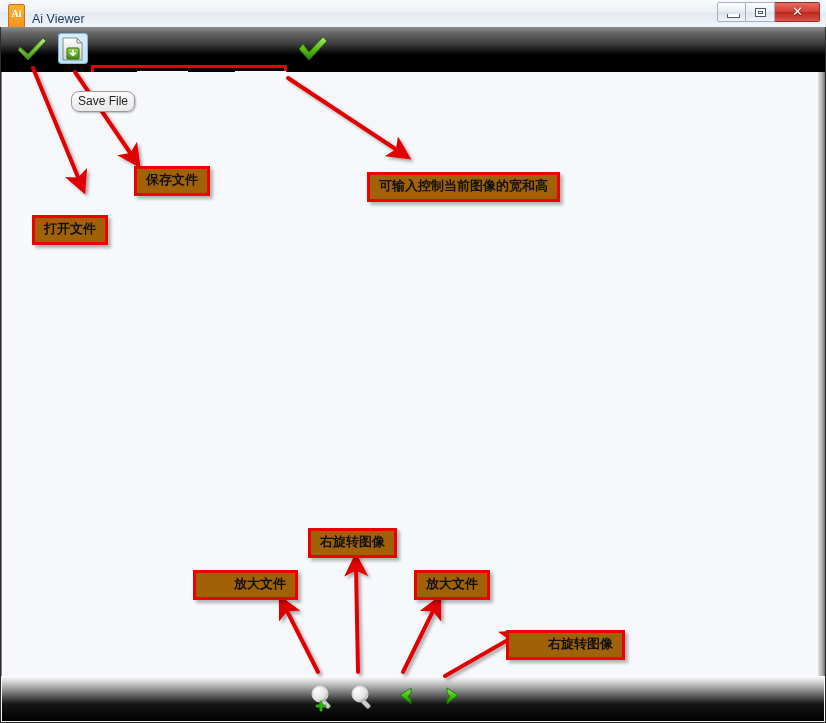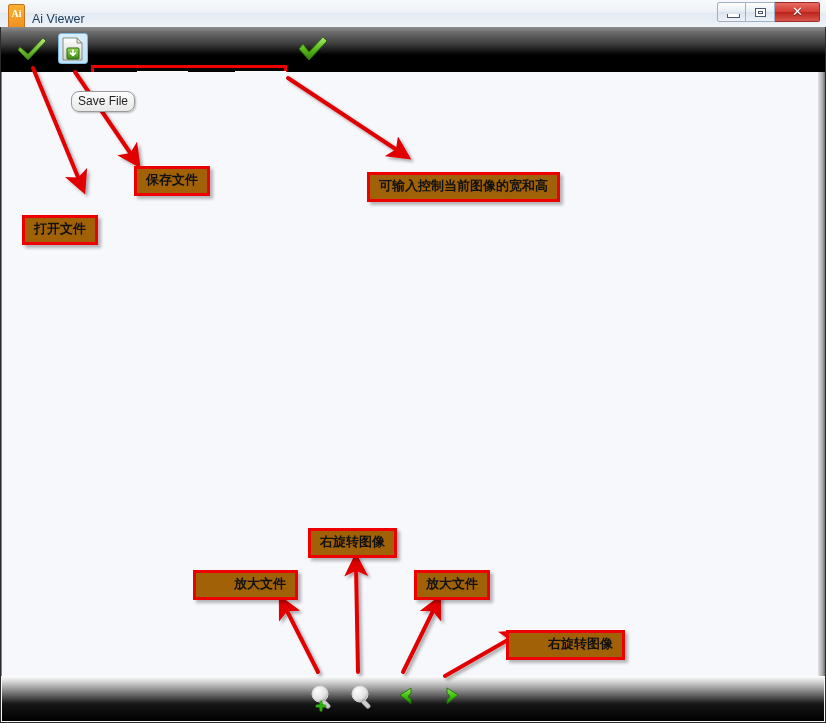--- a/index.html
+++ b/index.html
@@ -335,21 +335,21 @@
     <path d="M318 672 L285 607"></path>
 
     <path d="M358 672 L356 566"></path>
 
     <path d="M403 672 L435 607"></path>
 
     <path d="M445 676 L513 637"></path>
   </g>
 </svg>
 
-<div class="callout" style="left:22px;top:215px;text-align:right;">打开文件</div>
+<div class="callout" style="left:32px;top:215px;text-align:right;">打开文件</div>
 
 <div class="callout" style="left:134px;top:166px;">保存文件</div>
 
 <div class="callout" style="left:367px;top:172px;">可输入控制当前图像的宽和高</div>
 
 <div class="callout" style="left:193px;top:570px;padding-left:38px;">放大文件</div>
 
 <div class="callout" style="left:308px;top:528px;">右旋转图像</div>
 
 <div class="callout" style="left:414px;top:570px;">放大文件</div>

